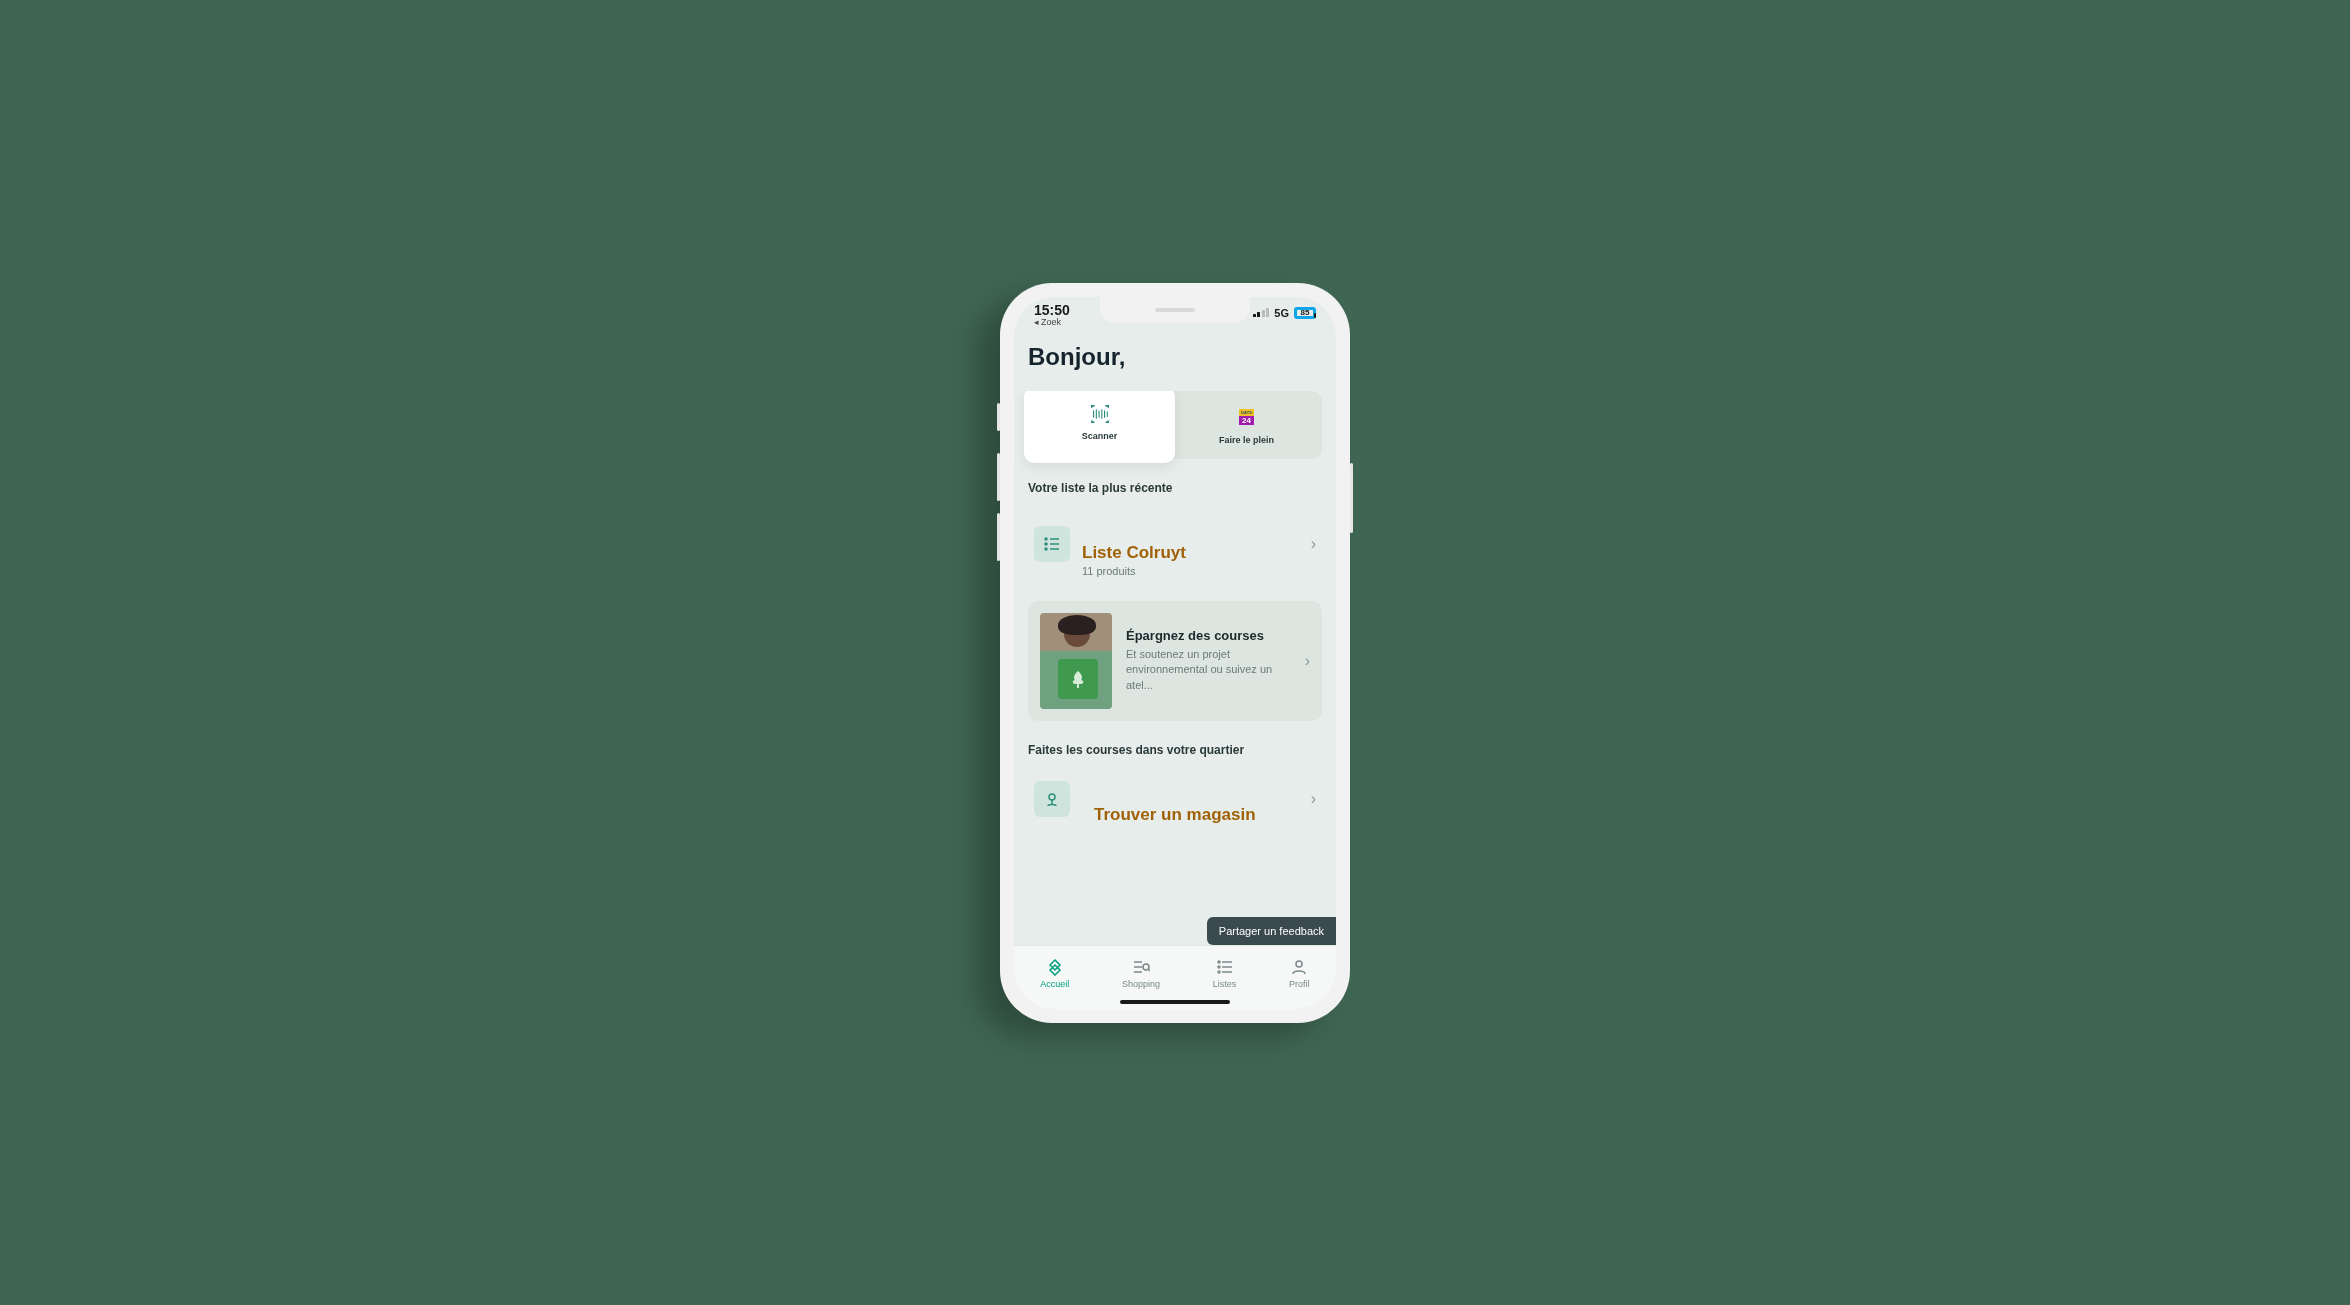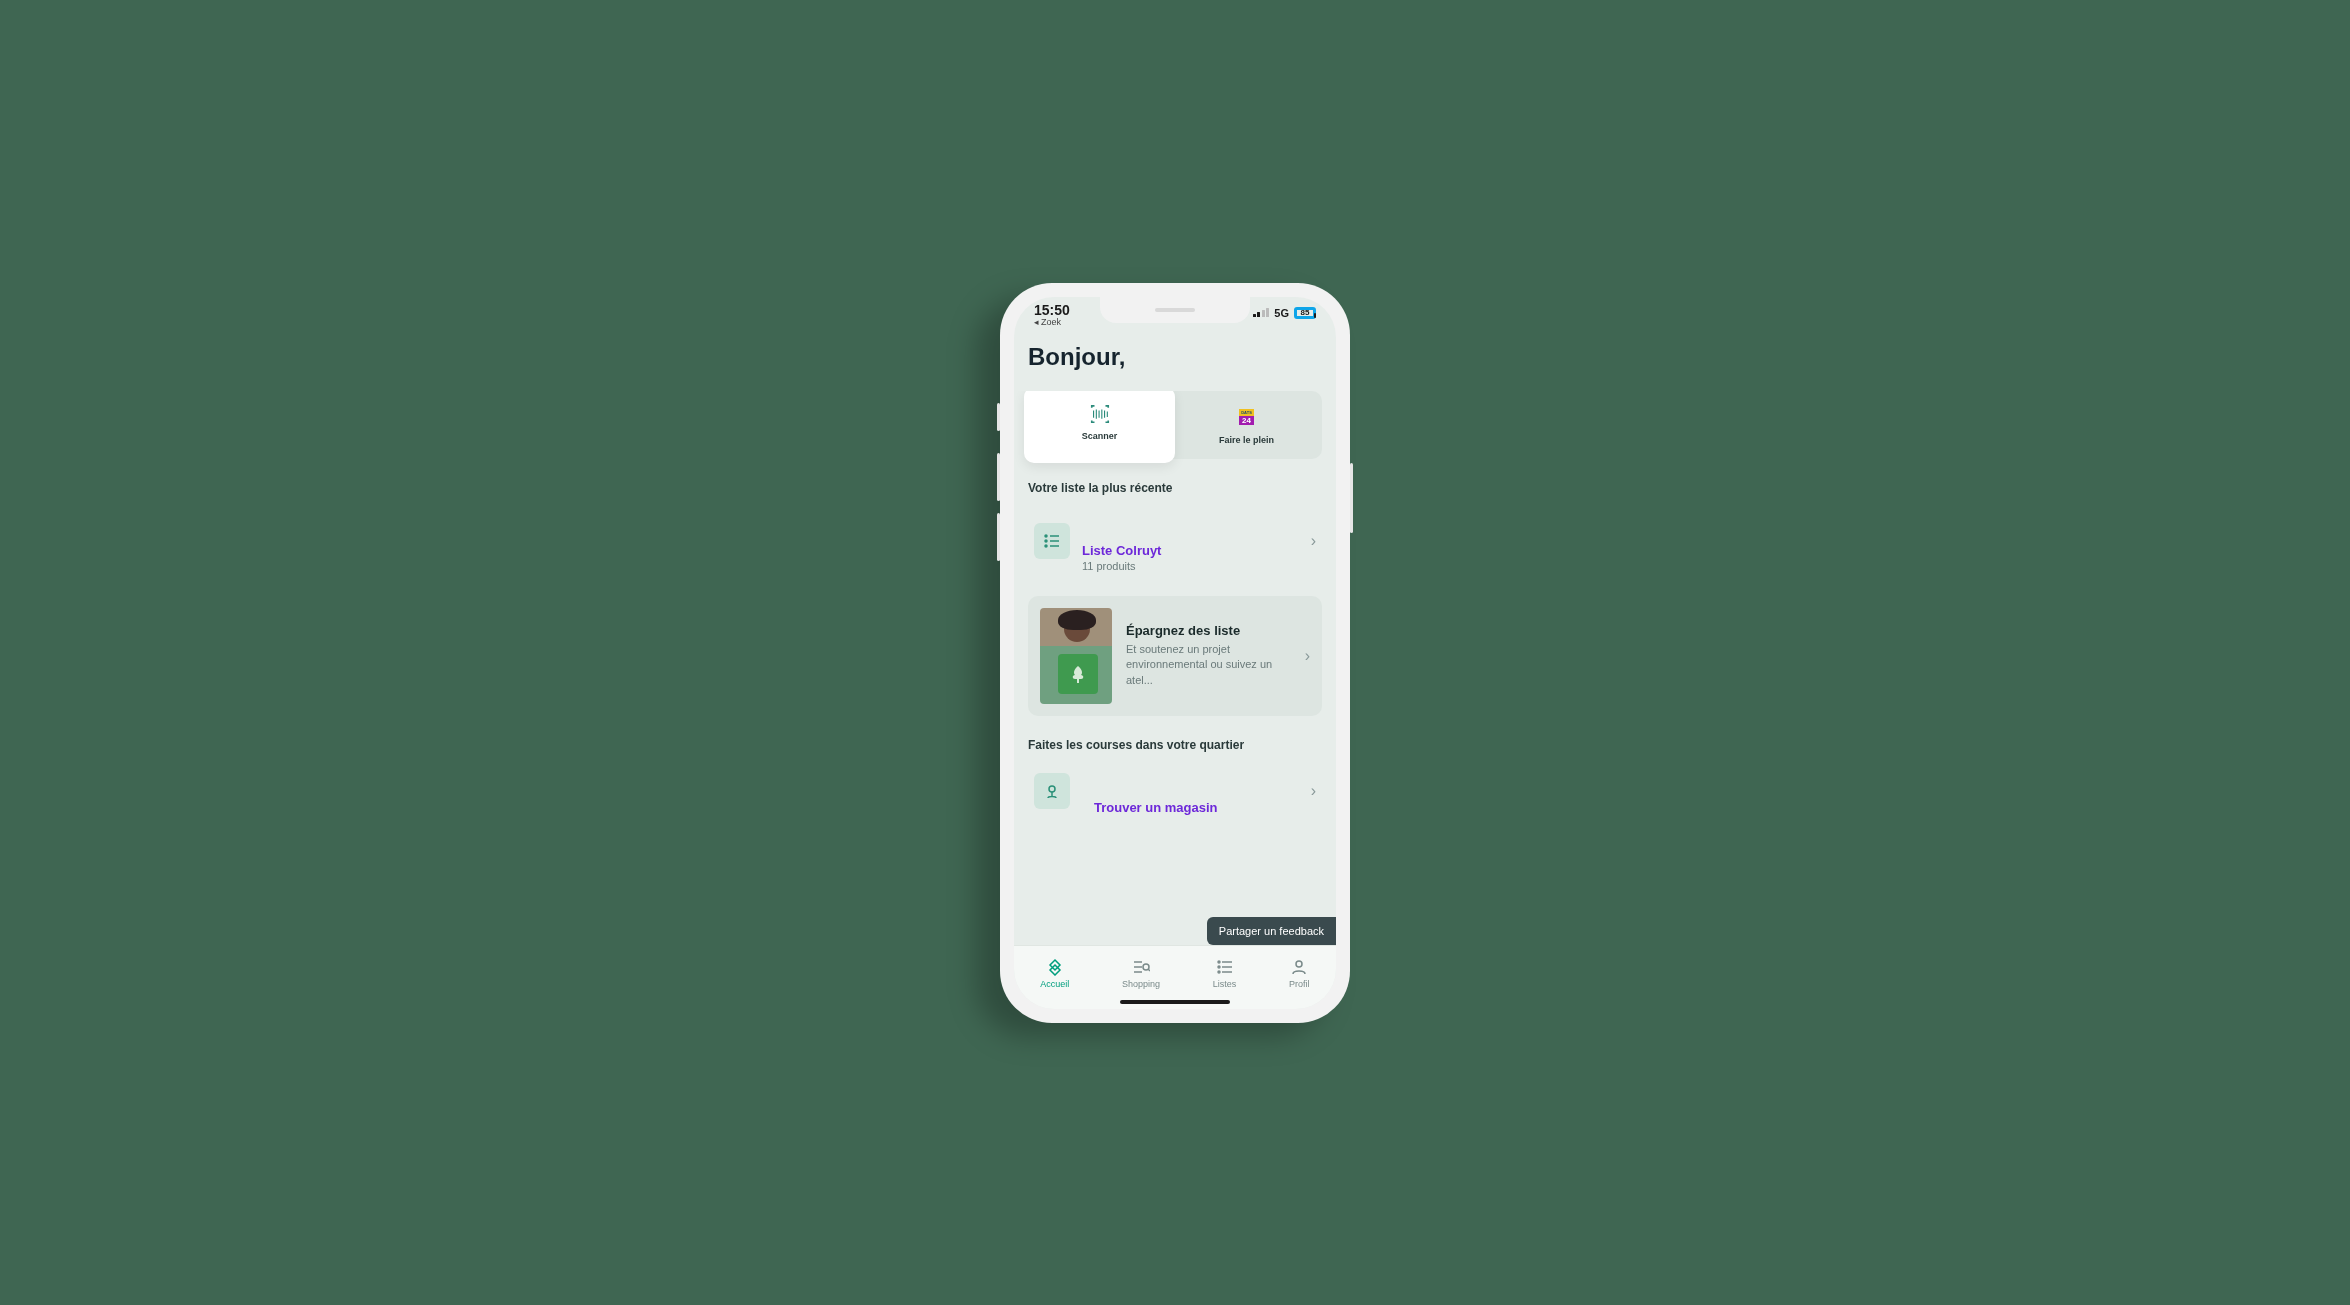--- a/index.html
+++ b/index.html
@@ -149,21 +149,21 @@
     padding: 8px 6px;
   }
   .list-icon-box {
     width: 36px; height: 36px;
     background: #cfe4dc;
     border-radius: 6px;
     display: flex; align-items: center; justify-content: center;
     color: #2a9078;
   }
   .list-info { flex: 1; }
-  .list-name { font-size: 13px; font-weight: 600; color: #6d28d9; margin-top: 32px; }
+  .list-name { font-size: 17px; font-weight: 600; color: #a16207; margin-top: 32px; }
   .list-sub { font-size: 11px; color: #6a7a7a; margin-top: 2px; }
   .chevron { color: #8a9a9a; font-size: 16px; }
   .promo-card {
     margin-top: 16px;
     background: #dde5e1;
     border-radius: 10px;
     padding: 12px;
     display: flex;
     gap: 14px;
     align-items: center;
@@ -316,21 +316,21 @@
 
       <div class="promo-card">
         <div class="promo-image">
           <div class="promo-badge">
             <svg width="22" height="22" viewBox="0 0 22 22">
                 <path d="M11 3 C7 6 6 10 8 12 C5 12 5 16 8 16 L14 16 C17 16 17 12 14 12 C16 10 15 6 11 3 Z M10 16 L10 20 L12 20 L12 16 Z" fill="currentColor"></path>
               </svg>
           </div>
         </div>
         <div class="promo-text">
-          <div class="promo-title">Épargnez des liste</div>
+          <div class="promo-title">Épargnez des courses</div>
           <div class="promo-desc">Et soutenez un projet environnemental ou suivez un atel...</div>
         </div>
         <span class="chevron">›</span>
       </div>
 
       <div class="section-title">Faites les courses dans votre quartier</div>
       <div class="store-card">
         <div class="list-icon-box">
           <svg width="18" height="18" viewBox="0 0 18 18" fill="none" stroke="currentColor" stroke-width="1.5">
               <circle cx="9" cy="7" r="3"></circle>

